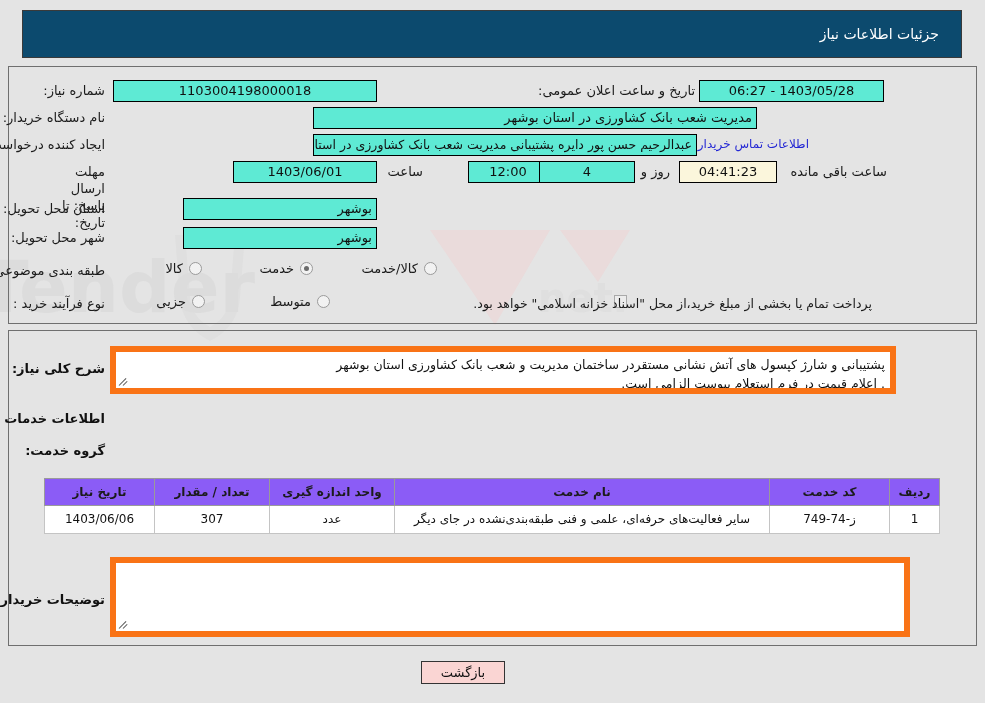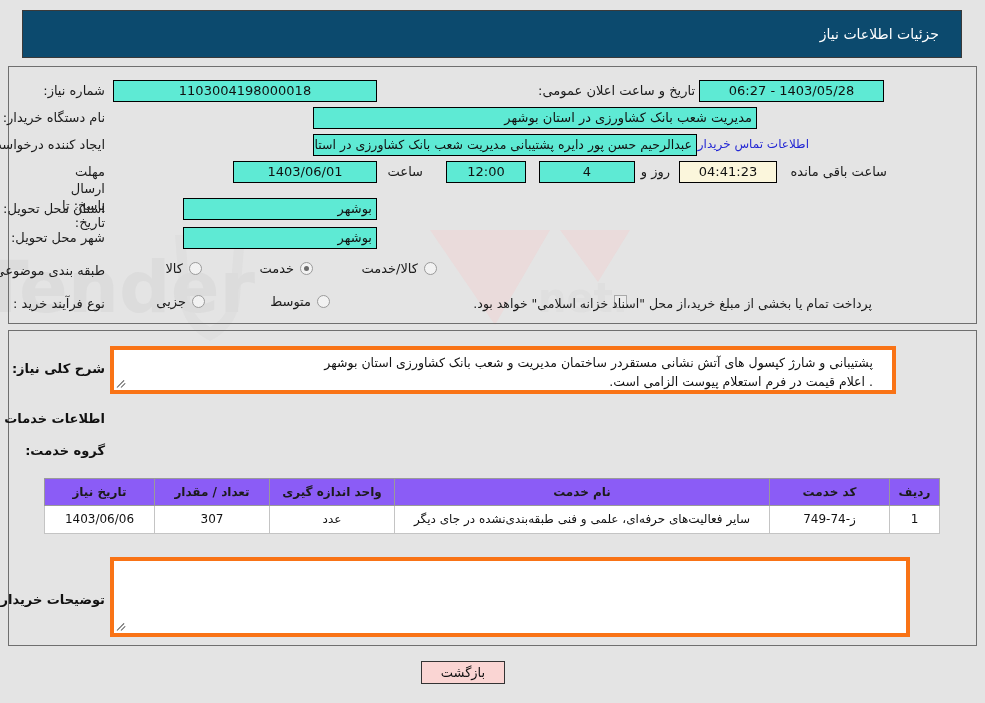--- a/index.html
+++ b/index.html
@@ -132,26 +132,26 @@
     position: absolute;
     width: 13px; height: 13px;
     border: 1px solid #a9a9a9;
     background: #ececec;
     z-index: 3;
   }
 
   
   .areabox {
     position: absolute;
-    border: 4px solid #f97316;
+    border: 6px solid #f97316;
     background: #fff;
     font-size: 12.5px;
     color: #111;
     line-height: 19px;
-    padding: 3px 19px 0 5px;
+    padding: 3px 5px 0 5px;
     text-align: right;
     overflow: hidden;
     z-index: 3;
   }
   .resize-grip {
     position: absolute;
     left: 2px; bottom: 1px;
     width: 11px; height: 11px;
     z-index: 4;
   }
@@ -258,21 +258,21 @@
   <div class="field-label" style="right:880px; top:110px;">نام دستگاه خریدار:</div>
   <div class="txtbox right" style="right:228px; top:107px; width:444px;">مدیریت شعب بانک کشاورزی در استان بوشهر</div>
 
   <div class="field-label" style="right:880px; top:137px;">ایجاد کننده درخواست:</div>
   <div class="txtbox right" style="right:288px; top:134px; width:384px; font-size:12.5px;">عبدالرحیم حسن پور دایره پشتیبانی مدیریت شعب بانک کشاورزی در استان بوش</div>
   <div class="link-text" style="right:176px; top:137px;">اطلاعات تماس خریدار</div>
 
   <div class="field-label" style="right:880px; top:163px; width:68px; line-height:17px; white-space:normal;">مهلت ارسال پاسخ: تا تاریخ:</div>
   <div class="txtbox center" style="right:608px; top:161px; width:144px;">1403/06/01</div>
   <div class="inline-text" style="right:562px; top:164px;">ساعت</div>
-  <div class="txtbox center" style="right:459px; top:161px; width:80px;">12:00</div>
+  <div class="txtbox center" style="right:437px; top:161px; width:80px;">12:00</div>
   <div class="txtbox center" style="right:350px; top:161px; width:96px;">4</div>
   <div class="inline-text" style="right:315px; top:164px;">روز و</div>
   <div class="txtbox cream" style="right:208px; top:161px; width:98px;">04:41:23</div>
   <div class="inline-text" style="right:98px; top:164px;">ساعت باقی مانده</div>
 
   <div class="field-label" style="right:880px; top:201px;">استان محل تحویل:</div>
   <div class="txtbox right" style="right:608px; top:198px; width:194px;">بوشهر</div>
 
   <div class="field-label" style="right:880px; top:230px;">شهر محل تحویل:</div>
   <div class="txtbox right" style="right:608px; top:227px; width:194px;">بوشهر</div>

